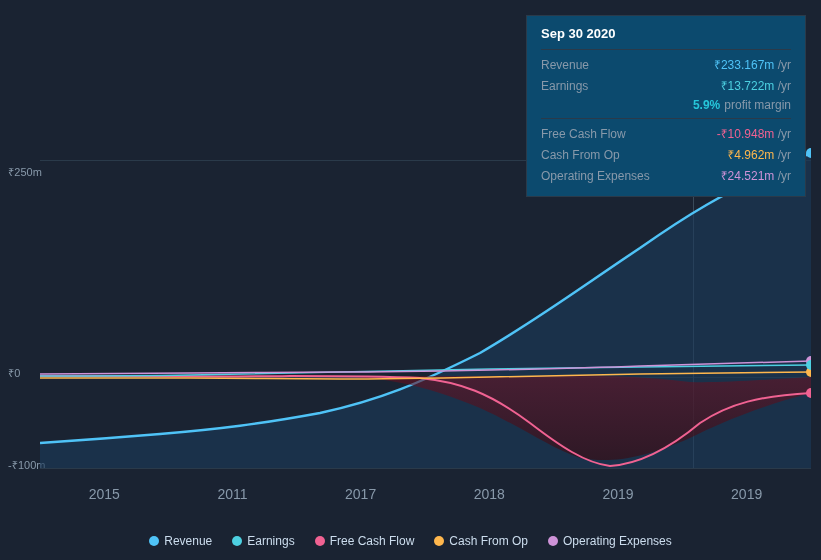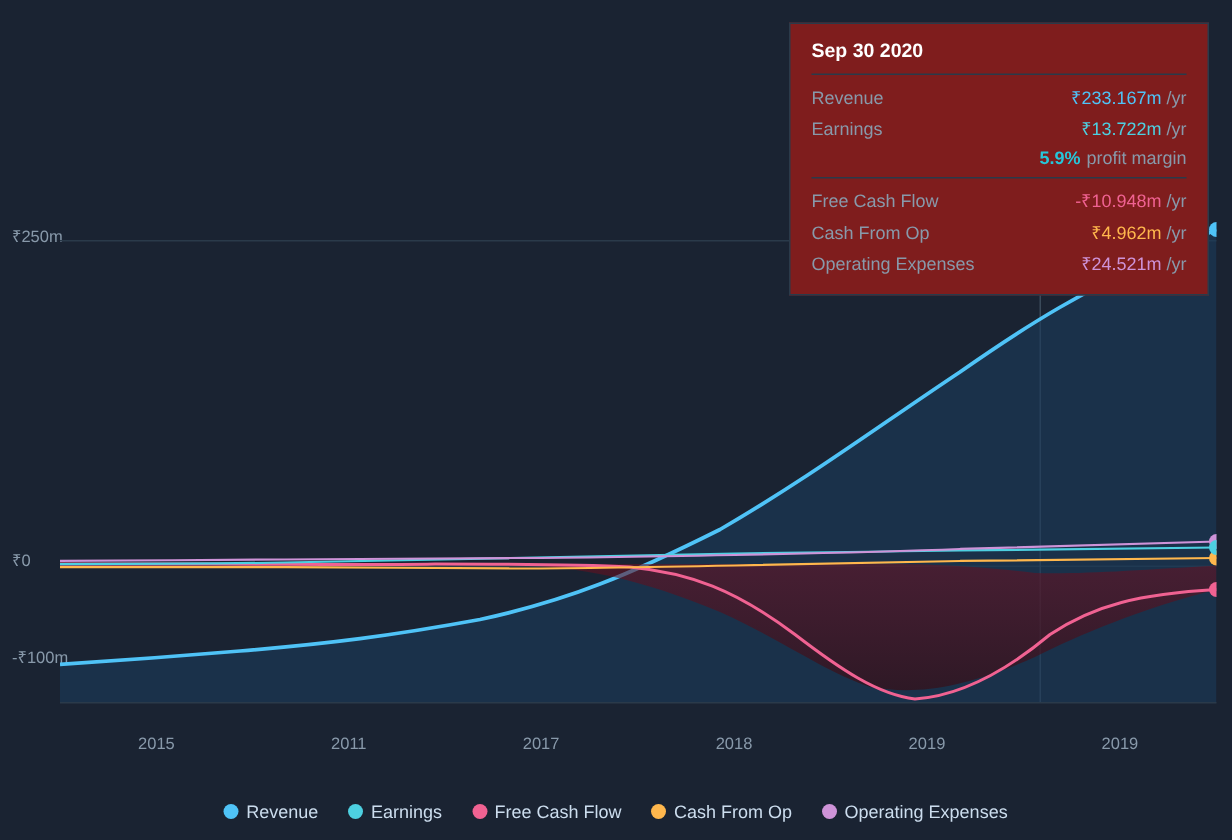--- a/index.html
+++ b/index.html
@@ -10,21 +10,21 @@
       font-family: Arial, sans-serif;
       overflow: hidden;
       position: relative;
     }
 
     
     .tooltip-box {
       position: absolute;
       top: 15px;
       right: 15px;
-      background: #7f1d1d;
+      background: #0c4a6e;
       border: 1px solid #2a3a4a;
       padding: 10px 14px;
       min-width: 280px;
       z-index: 10;
     }
     .tooltip-date {
       color: #ffffff;
       font-size: 13px;
       font-weight: bold;
       margin-bottom: 8px;
@@ -66,26 +66,26 @@
       margin-left: 4px;
     }
 
     
     .y-label {
       position: absolute;
       color: #8899aa;
       font-size: 11px;
       left: 8px;
     }
-    .y-label-250 { top: 149px; }
+    .y-label-250 { top: 164px; }
     .y-label-0 { top: 365px; }
-    .y-label-neg100 { top: 430px; }
+    .y-label-neg100 { top: 457px; }
     .x-label {
       color: #8899aa;
-      font-size: 11px;
+      font-size: 14px;
     }
 
     
     .legend {
       position: absolute;
       bottom: 12px;
       left: 0;
       right: 0;
       display: flex;
       justify-content: center;

